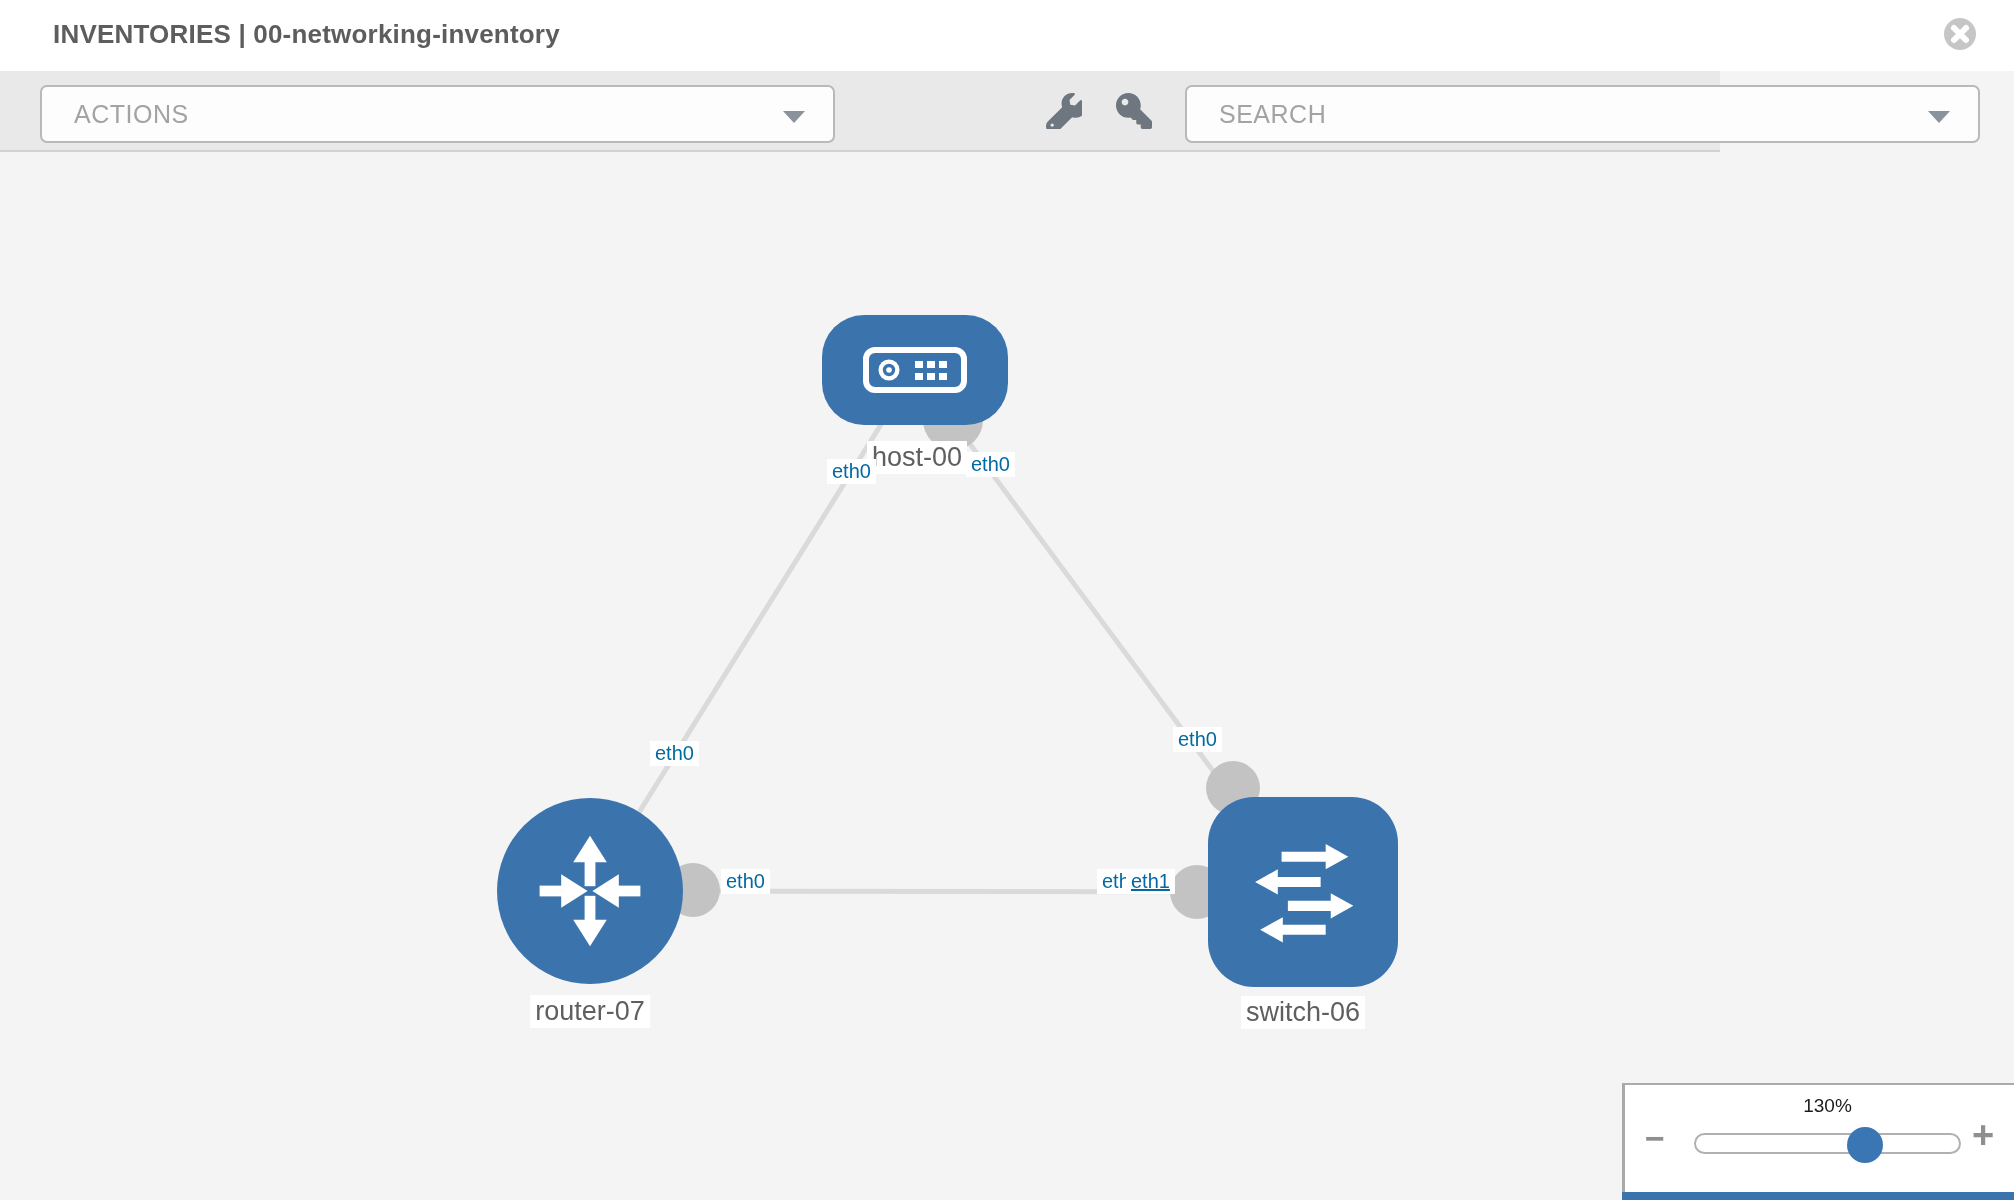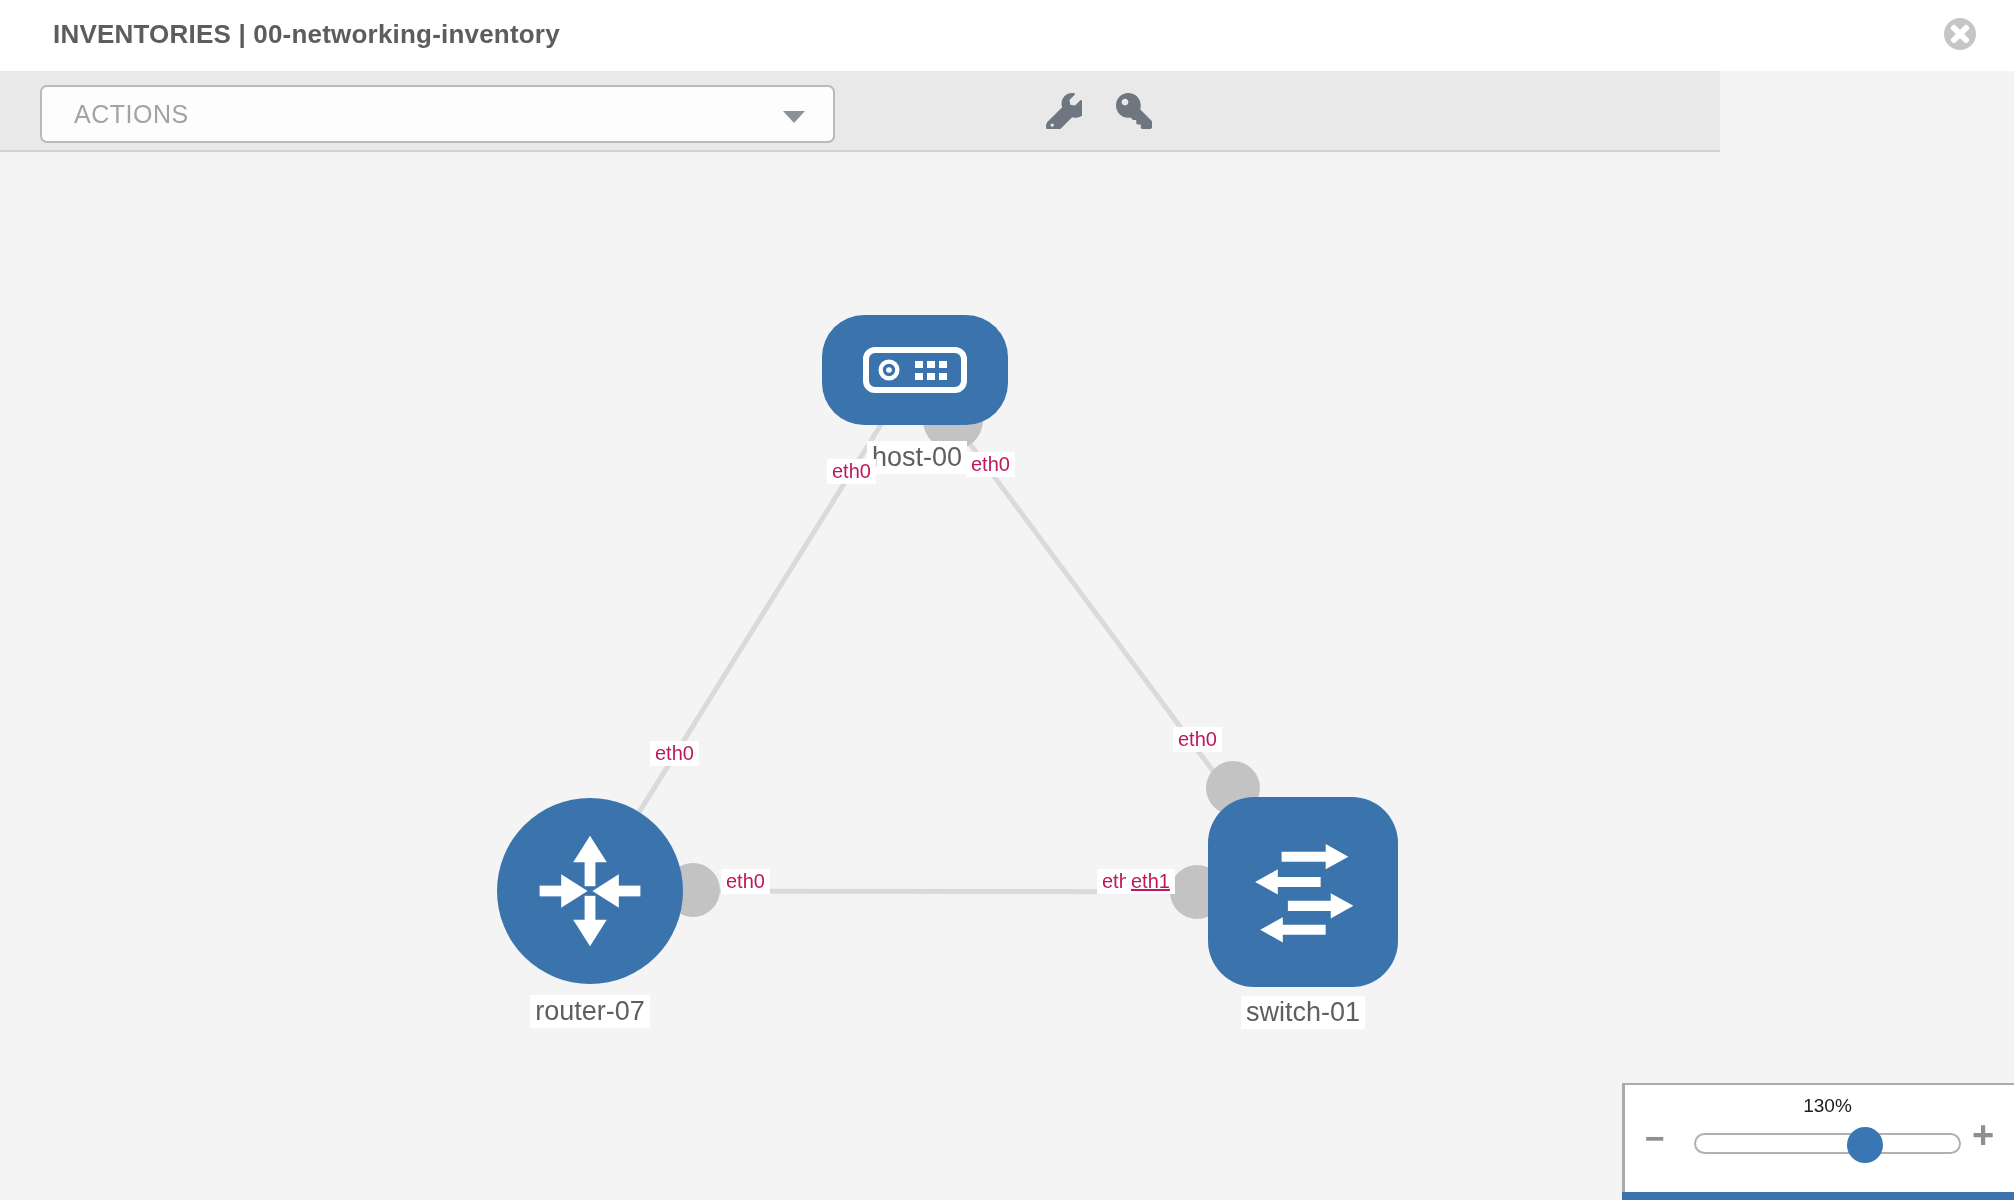--- a/index.html
+++ b/index.html
@@ -36,21 +36,21 @@
     background:#f4f4f5; }
   svg.edges { position:absolute; left:0; top:0; width:2014px; height:1200px; z-index:1; }
   .node { position:absolute; background:#3b74ad; z-index:3; display:flex;
     align-items:center; justify-content:center; cursor:pointer; }
   .node-host { left:822px; top:315px; width:186px; height:110px; border-radius:42px; }
   .node-router { left:497px; top:798px; width:186px; height:186px; border-radius:50%; }
   .node-switch { left:1208px; top:797px; width:190px; height:190px; border-radius:46px; }
   .edge-label, .node-label { position:absolute; z-index:5; background:#ffffff;
     color:#5f5f5f; padding:1px 5px; white-space:nowrap; }
   .node-label { font-size:27px; transform:translateX(-50%); }
-  .edge-label { font-size:20px; color:#be185d; }
+  .edge-label { font-size:20px; color:#0369a1; }
 
   
   .zoom-panel { position:absolute; left:1622px; top:1083px; width:392px; height:117px;
     background:#ffffff; border-left:3px solid #a9a9a9; border-top:2px solid #ababab;
     z-index:10; }
   .zoom-level { position:absolute; left:69px; top:10px; width:267px; text-align:center;
     font-size:19px; color:#1c1c1c; }
   .zoom-minus { position:absolute; left:20px; top:36px; font-size:34px; font-weight:bold;
     color:#8f8f8f; cursor:pointer; line-height:1; }
   .zoom-plus { position:absolute; left:347px; top:31px; font-size:38px; font-weight:bold;
@@ -88,20 +88,24 @@
       </svg>
   </div>
   <div class="tool-icon icon-key">
     <svg viewBox="0 0 512 512">
         <g transform="translate(512,0) scale(-1,1)">
           <path d="M512 176.001C512 273.203 433.202 352 336 352c-11.22 0-22.19-1.062-32.827-3.069l-24.012 27.014A23.999 23.999 0 0 1 261.223 384H224v40c0 13.255-10.745 24-24 24h-40v40c0 13.255-10.745 24-24 24H24c-13.255 0-24-10.745-24-24v-78.059c0-6.365 2.529-12.47 7.029-16.971l161.802-161.802C163.108 213.814 160 195.271 160 176 160 78.798 238.797.001 335.999 0 433.488-.001 512 78.511 512 176.001zM336 128c0 26.51 21.49 48 48 48s48-21.49 48-48-21.49-48-48-48-48 21.49-48 48z"></path>
         </g>
       </svg>
   </div>
 
+  <div class="combo combo-search">
+    <span class="combo-text">SEARCH</span>
+    <span class="caret"></span>
+  </div>
 </div>
 
 <div class="canvas"></div>
 
 <svg class="edges">
 
   <line x1="915" y1="370" x2="590" y2="891" stroke="#dadada" stroke-width="5"></line>
   <line x1="915" y1="370" x2="1303" y2="892" stroke="#dadada" stroke-width="5"></line>
   <line x1="590" y1="891" x2="1303" y2="892" stroke="#dadada" stroke-width="5"></line>
 
@@ -161,21 +165,21 @@
 <div class="edge-label" style="left:966px; top:452px;">eth0</div>
 
 <div class="edge-label" style="left:650px; top:741px;">eth0</div>
 <div class="edge-label" style="left:1173px; top:727px;">eth0</div>
 
 <div class="edge-label" style="left:721px; top:869px;">eth0</div>
 <div class="edge-label" style="left:1097px; top:869px;">eth0</div>
 <div class="edge-label" style="left:1126px; top:869px;text-decoration:underline;">eth1</div>
 
 <div class="node-label" style="left:590px; top:995px;">router-07</div>
-<div class="node-label" style="left:1303px; top:996px;">switch-01</div>
+<div class="node-label" style="left:1303px; top:996px;">switch-06</div>
 
 <div class="zoom-panel">
   <div class="zoom-level">130%</div>
   <div class="zoom-minus">−</div>
   <div class="zoom-track"></div>
   <div class="zoom-knob"></div>
   <div class="zoom-plus">+</div>
 </div>
 <div class="blue-strip"></div>
 

